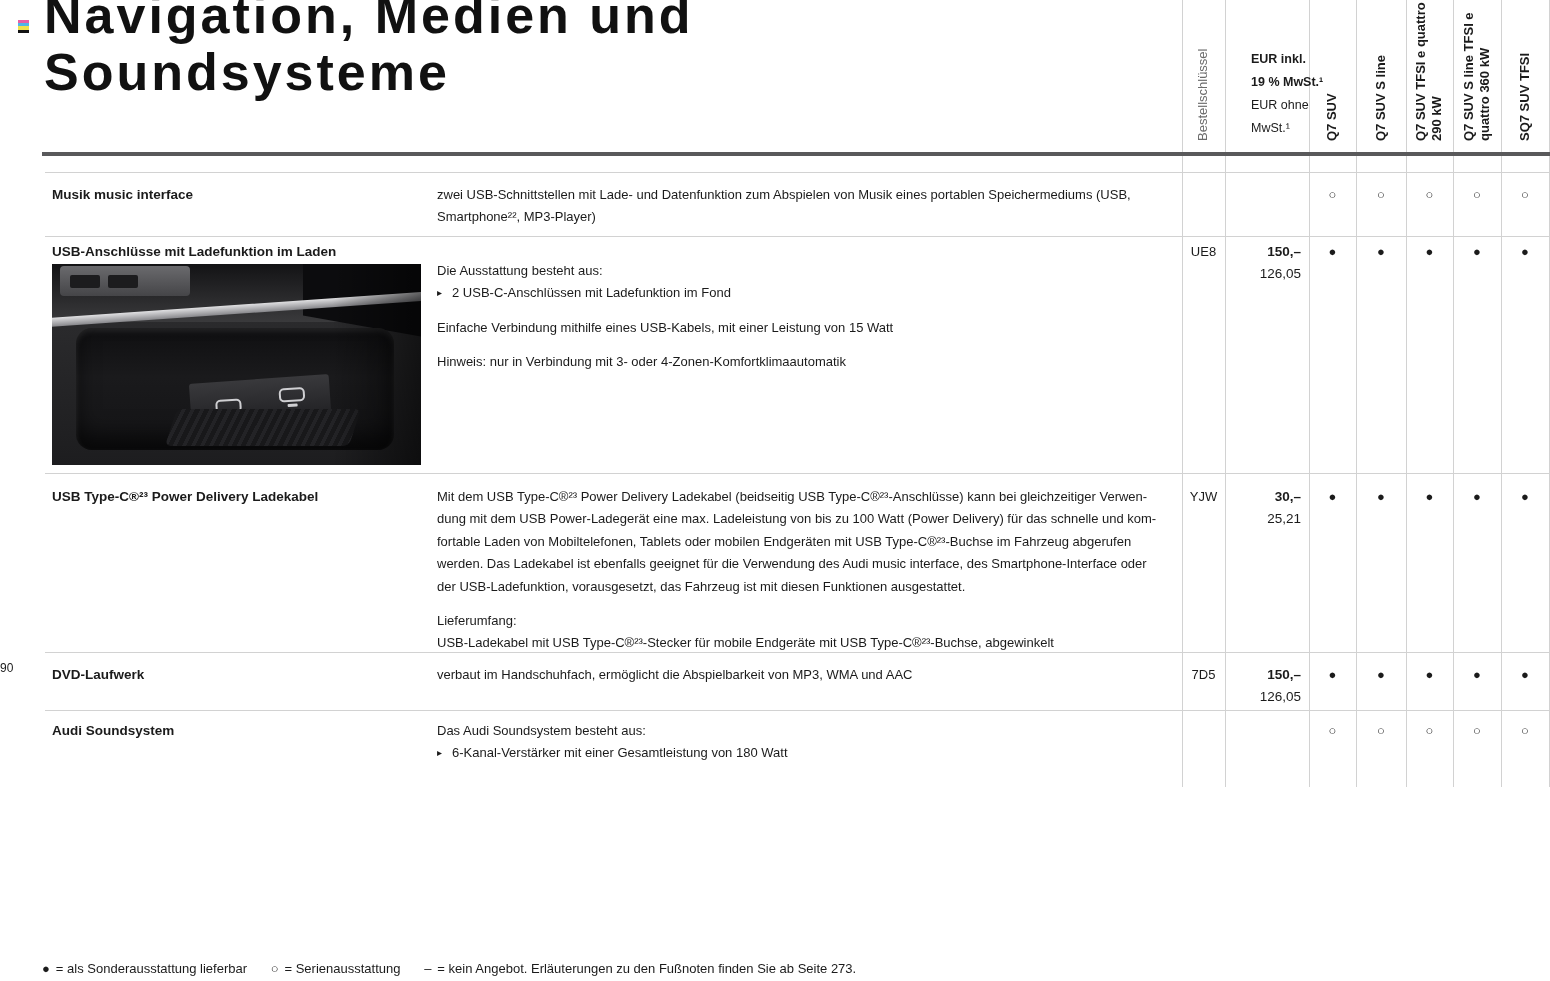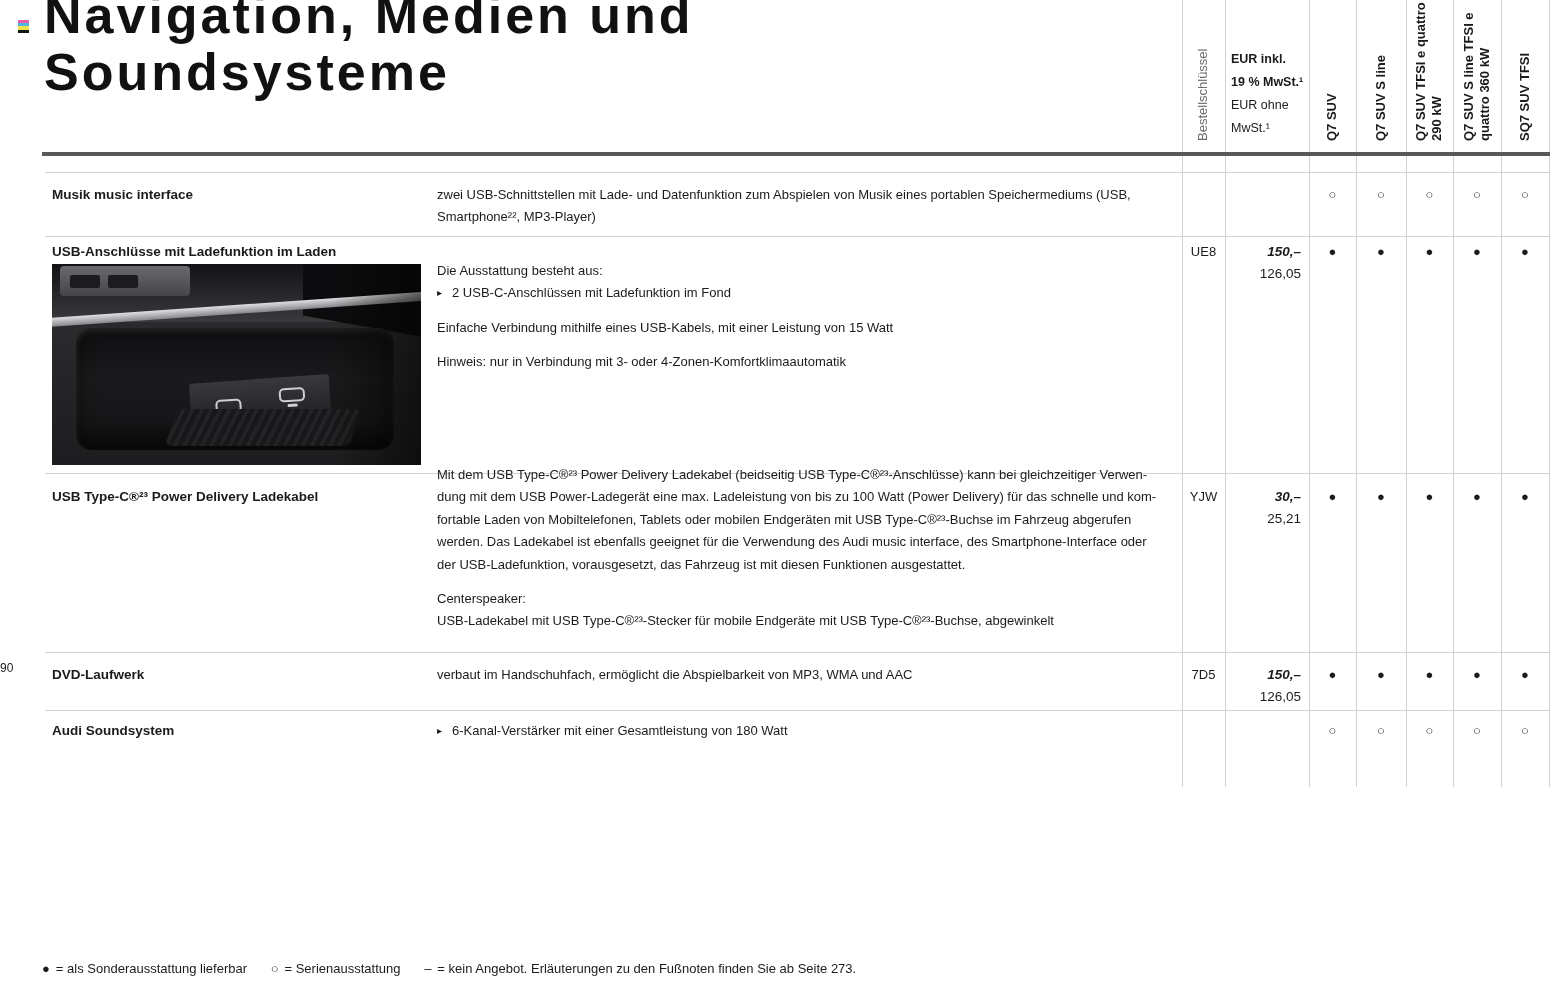--- a/index.html
+++ b/index.html
@@ -23,31 +23,31 @@
   .hline{position:absolute;left:45px;width:1504px;height:1px;background:#d2d2d2;}
   .thick-rule{position:absolute;left:42px;top:152px;width:1508px;height:4px;background:#59595b;}
 
   
   .vlabel{position:absolute;top:0;height:141px;writing-mode:vertical-rl;transform:rotate(180deg);
           font-size:13px;font-weight:bold;color:#1b1b1b;line-height:16px;}
   .vlabel .ln{display:block;white-space:nowrap;}
   .vlabel.gray{font-weight:normal;color:#6b6b6b;}
   .eur-head{position:absolute;left:1231px;top:48px;font-size:12.5px;line-height:23px;color:#1b1b1b;}
   .eur-head .b{font-weight:bold;}
-  .eur-head div{white-space:nowrap;}
+  .eur-head div{white-space:nowrap;margin-left:20px;}
 
   
   .row-name{position:absolute;left:52px;font-weight:bold;font-size:13.5px;line-height:22px;white-space:nowrap;}
   .desc{position:absolute;left:437px;font-size:13px;line-height:22.4px;}
   .desc .dl{white-space:nowrap;}
   .desc .gap{margin-top:12px;}
   .bullet{display:inline-block;width:15px;font-size:10px;vertical-align:1px;}
   .code{position:absolute;left:1182px;width:43px;text-align:center;font-size:13px;line-height:22px;}
   .price{position:absolute;left:1225px;width:76px;text-align:right;font-size:13.5px;line-height:22px;}
-  .price .p1{font-weight:bold;font-style:italic;}
+  .price .p1{font-weight:bold;}
   .sym{position:absolute;height:22px;line-height:22px;text-align:center;font-size:13px;}
 
   
   .photo{position:absolute;left:52px;top:264px;width:369px;height:201px;overflow:hidden;
          background:linear-gradient(180deg,#ululu 0,#222 100%);background:linear-gradient(180deg,#303032,#1d1d1f);}
   .ph-dash{position:absolute;left:0;top:0;width:100%;height:58px;background:linear-gradient(180deg,#131315,#3a3a3c);}
   .ph-ctrl{position:absolute;left:8px;top:2px;width:120px;height:30px;background:linear-gradient(180deg,#6a6a6d,#454548);
            border-radius:4px;display:flex;gap:8px;align-items:center;padding-left:10px;}
   .ph-slot{display:inline-block;width:30px;height:13px;background:#1c1c1e;border-radius:2px;}
   .ph-chrome{position:absolute;left:-12px;top:40px;width:420px;height:9px;border-radius:5px;
@@ -181,27 +181,27 @@
     <div class="p1">150,–</div>
     <div class="p2">126,05</div>
   </div>
   <div class="sym" style="left:1309px;width:47px;top:241px">●</div>
   <div class="sym" style="left:1356px;width:50px;top:241px">●</div>
   <div class="sym" style="left:1406px;width:47px;top:241px">●</div>
   <div class="sym" style="left:1453px;width:48px;top:241px">●</div>
   <div class="sym" style="left:1501px;width:48px;top:241px">●</div>
 
   <div class="row-name" style="top:486px">USB Type-C®²³ Power Delivery Ladekabel</div>
-  <div class="desc" style="top:464px">
+  <div class="desc" style="top:486px">
     <div class="dl">Mit dem USB Type-C®²³ Power Delivery Ladekabel (beidseitig USB Type-C®²³-Anschlüsse) kann bei gleichzeitiger Verwen-</div>
     <div class="dl">dung mit dem USB Power-Ladegerät eine max. Ladeleistung von bis zu 100 Watt (Power Delivery) für das schnelle und kom-</div>
     <div class="dl">fortable Laden von Mobiltelefonen, Tablets oder mobilen Endgeräten mit USB Type-C®²³-Buchse im Fahrzeug abgerufen</div>
     <div class="dl">werden. Das Ladekabel ist ebenfalls geeignet für die Verwendung des Audi music interface, des Smartphone-Interface oder</div>
     <div class="dl">der USB-Ladefunktion, vorausgesetzt, das Fahrzeug ist mit diesen Funktionen ausgestattet.</div>
-    <div class="dl gap">Centerspeaker:</div>
+    <div class="dl gap">Lieferumfang:</div>
     <div class="dl">USB-Ladekabel mit USB Type-C®²³-Stecker für mobile Endgeräte mit USB Type-C®²³-Buchse, abgewinkelt</div>
   </div>
   <div class="code" style="top:486px">YJW</div>
   <div class="price" style="top:486px">
     <div class="p1">30,–</div>
     <div class="p2">25,21</div>
   </div>
   <div class="sym" style="left:1309px;width:47px;top:486px">●</div>
   <div class="sym" style="left:1356px;width:50px;top:486px">●</div>
   <div class="sym" style="left:1406px;width:47px;top:486px">●</div>
@@ -218,20 +218,21 @@
     <div class="p2">126,05</div>
   </div>
   <div class="sym" style="left:1309px;width:47px;top:664px">●</div>
   <div class="sym" style="left:1356px;width:50px;top:664px">●</div>
   <div class="sym" style="left:1406px;width:47px;top:664px">●</div>
   <div class="sym" style="left:1453px;width:48px;top:664px">●</div>
   <div class="sym" style="left:1501px;width:48px;top:664px">●</div>
 
   <div class="row-name" style="top:720px">Audi Soundsystem</div>
   <div class="desc" style="top:720px">
+    <div class="dl">Das Audi Soundsystem besteht aus:</div>
     <div class="dl"><span class="bullet">▸</span><span>6-Kanal-Verstärker mit einer Gesamtleistung von 180 Watt</span></div>
   </div>
   <div class="sym" style="left:1309px;width:47px;top:720px">○</div>
   <div class="sym" style="left:1356px;width:50px;top:720px">○</div>
   <div class="sym" style="left:1406px;width:47px;top:720px">○</div>
   <div class="sym" style="left:1453px;width:48px;top:720px">○</div>
   <div class="sym" style="left:1501px;width:48px;top:720px">○</div>
 
   <div class="footer">
     <span class="seg"><span class="fsym">●</span><span>= als Sonderausstattung lieferbar</span></span>

